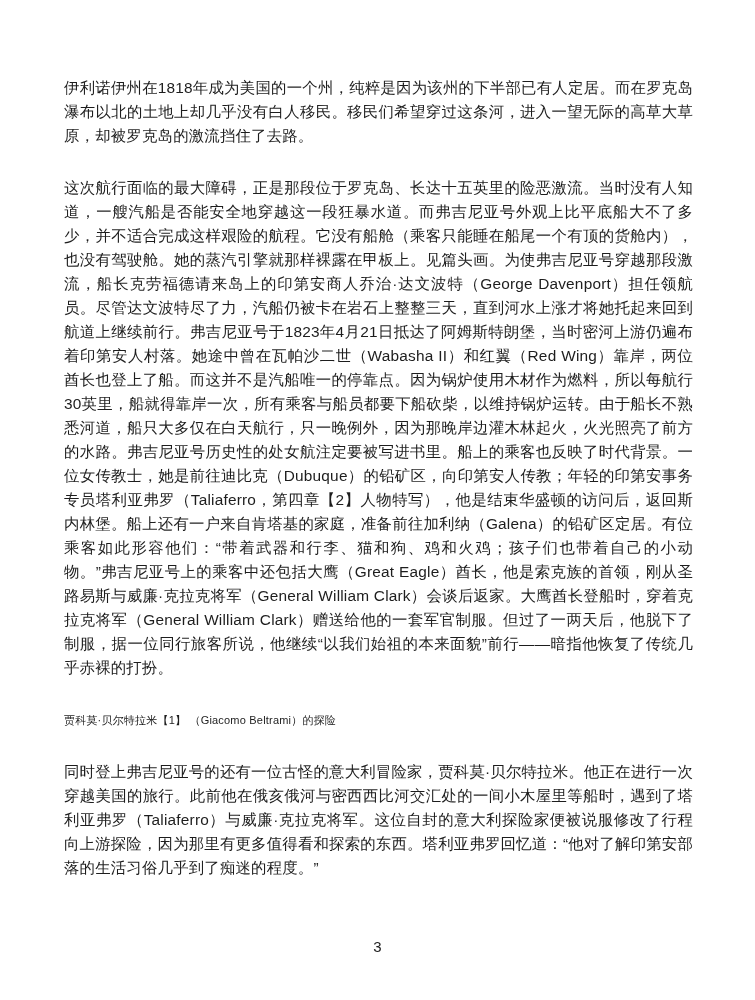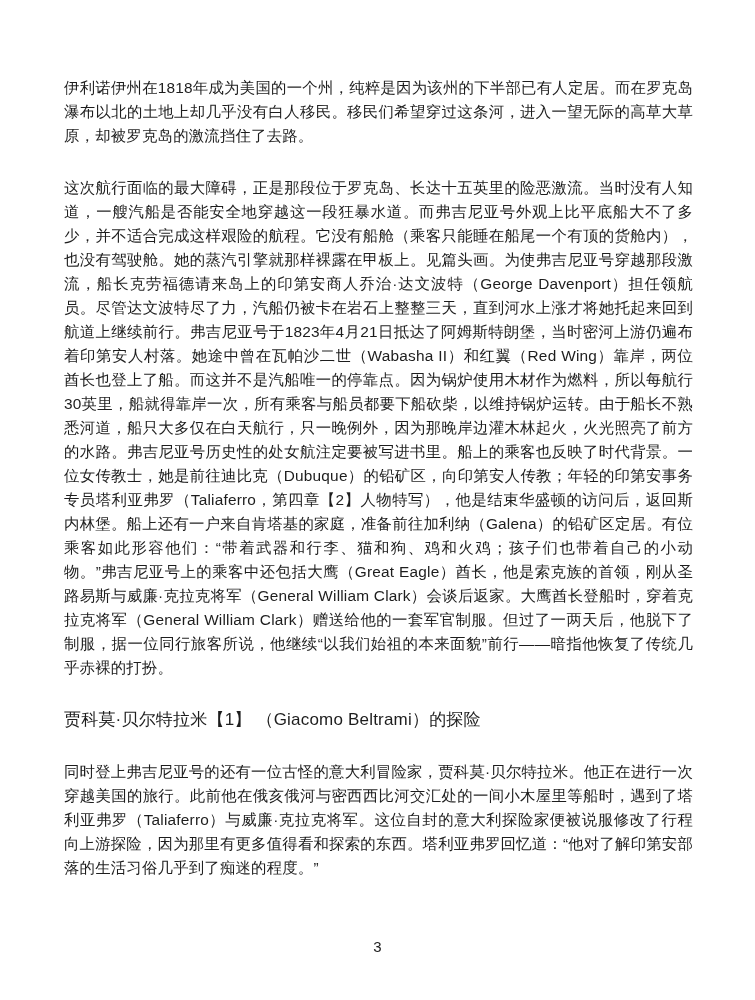--- a/index.html
+++ b/index.html
@@ -24,21 +24,21 @@
     line-height: 24px;
     color: #1d1d1d;
     text-align: justify;
     letter-spacing: 0.2px;
   }
   .text-block p {
     margin: 0 0 28px 0;
   }
   .text-block h2 {
     margin: 0 0 28px 0;
-    font-size: 17px;
+    font-size: 11px;
     font-weight: normal;
     line-height: 24px;
     color: #1d1d1d;
   }
   .page-footer {
     position: absolute;
     bottom: 44px;
     left: 0;
     width: 100%;
     text-align: center;

